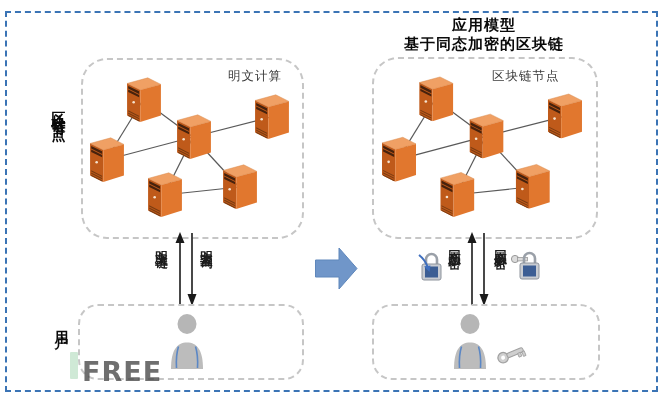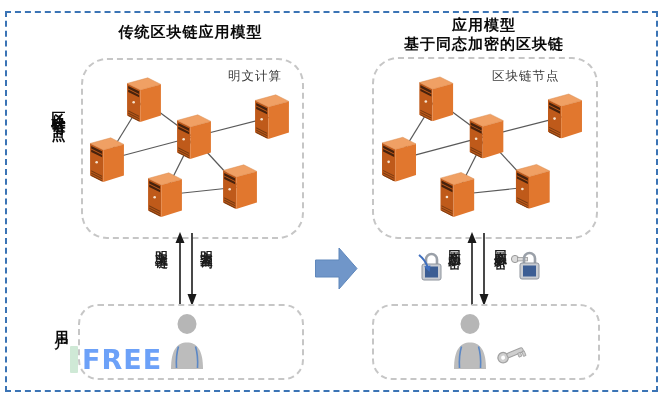--- a/index.html
+++ b/index.html
@@ -28,21 +28,21 @@
   .arrow-label{
     position:absolute;writing-mode:vertical-rl;text-orientation:upright;
     font-size:12.5px;font-weight:bold;color:#1c1c1c;letter-spacing:2px;line-height:1;
   }
   svg.abs{position:absolute;display:block;}
   .watermark{
     position:absolute;left:70px;top:344px;display:flex;align-items:center;
     font-weight:bold;font-size:27px;letter-spacing:1px;opacity:.75;pointer-events:none;
   }
   .wm-bar{width:8px;height:27px;background:#bfe2c9;margin-right:4px;border-radius:1px;}
-  .wm-green{color:#3b82f6;}
+  .wm-green{color:#404040;margin-top:12px;}
   .wm-gray{color:#d3d9df;}
 </style>
 </head>
 <body>
 
 <div class="stage">
 
   <svg width="0" height="0" style="position:absolute">
     <defs>
       <symbol id="server" viewBox="0 0 36 50">
@@ -66,21 +66,20 @@
         <ellipse cx="21" cy="11" rx="9.5" ry="10" fill="#b6b6b6"></ellipse>
         <path d="M5,56 C5,37 11,29.5 21,29.5 C31,29.5 37,37 37,56 Z" fill="#bcbcbc"></path>
         <path d="M12.5,33.5 C10.5,40 10,47 10.5,55" stroke="#5b87c5" stroke-width="1.6" fill="none"></path>
         <path d="M29.5,33.5 C31.5,40 32,47 31.5,55" stroke="#5b87c5" stroke-width="1.6" fill="none"></path>
       </symbol>
     </defs>
   </svg>
 
   <div class="outer-border"></div>
 
-  <div class="panel-title" style="left:81px;top:23px;width:219px;">传统区块链应用模型</div>
 
   <div class="vtext" style="left:52px;top:100px;">区块链节点</div>
 
   <div class="dashed-box" style="left:81px;top:58px;width:219px;height:177px;"></div>
 
   <div class="area-label" style="left:228px;top:68px;">明文计算</div>
 
   <svg class="abs" style="left:81px;top:58px;" width="219" height="177" viewBox="0 0 219 177">
     <g stroke="#5a5a5a" stroke-width="1.2">
       <line x1="62" y1="42" x2="112" y2="79"></line>

